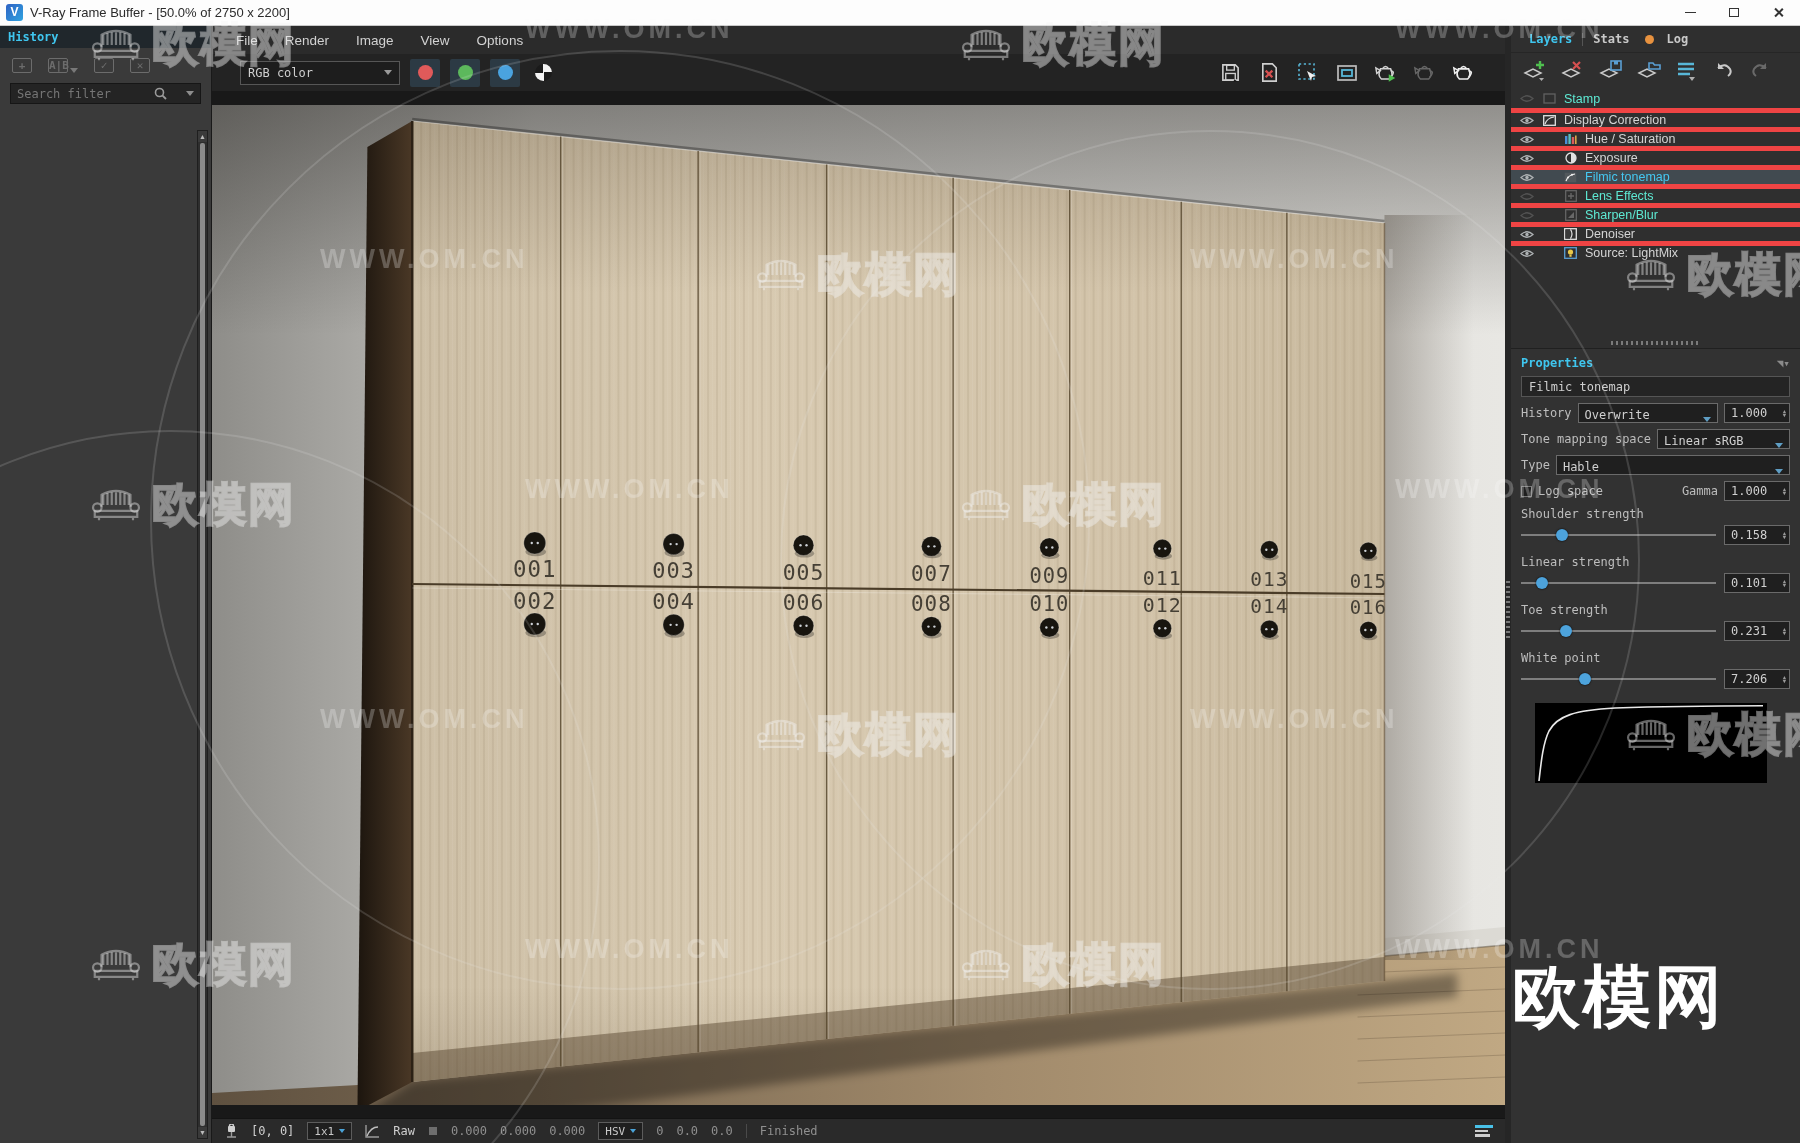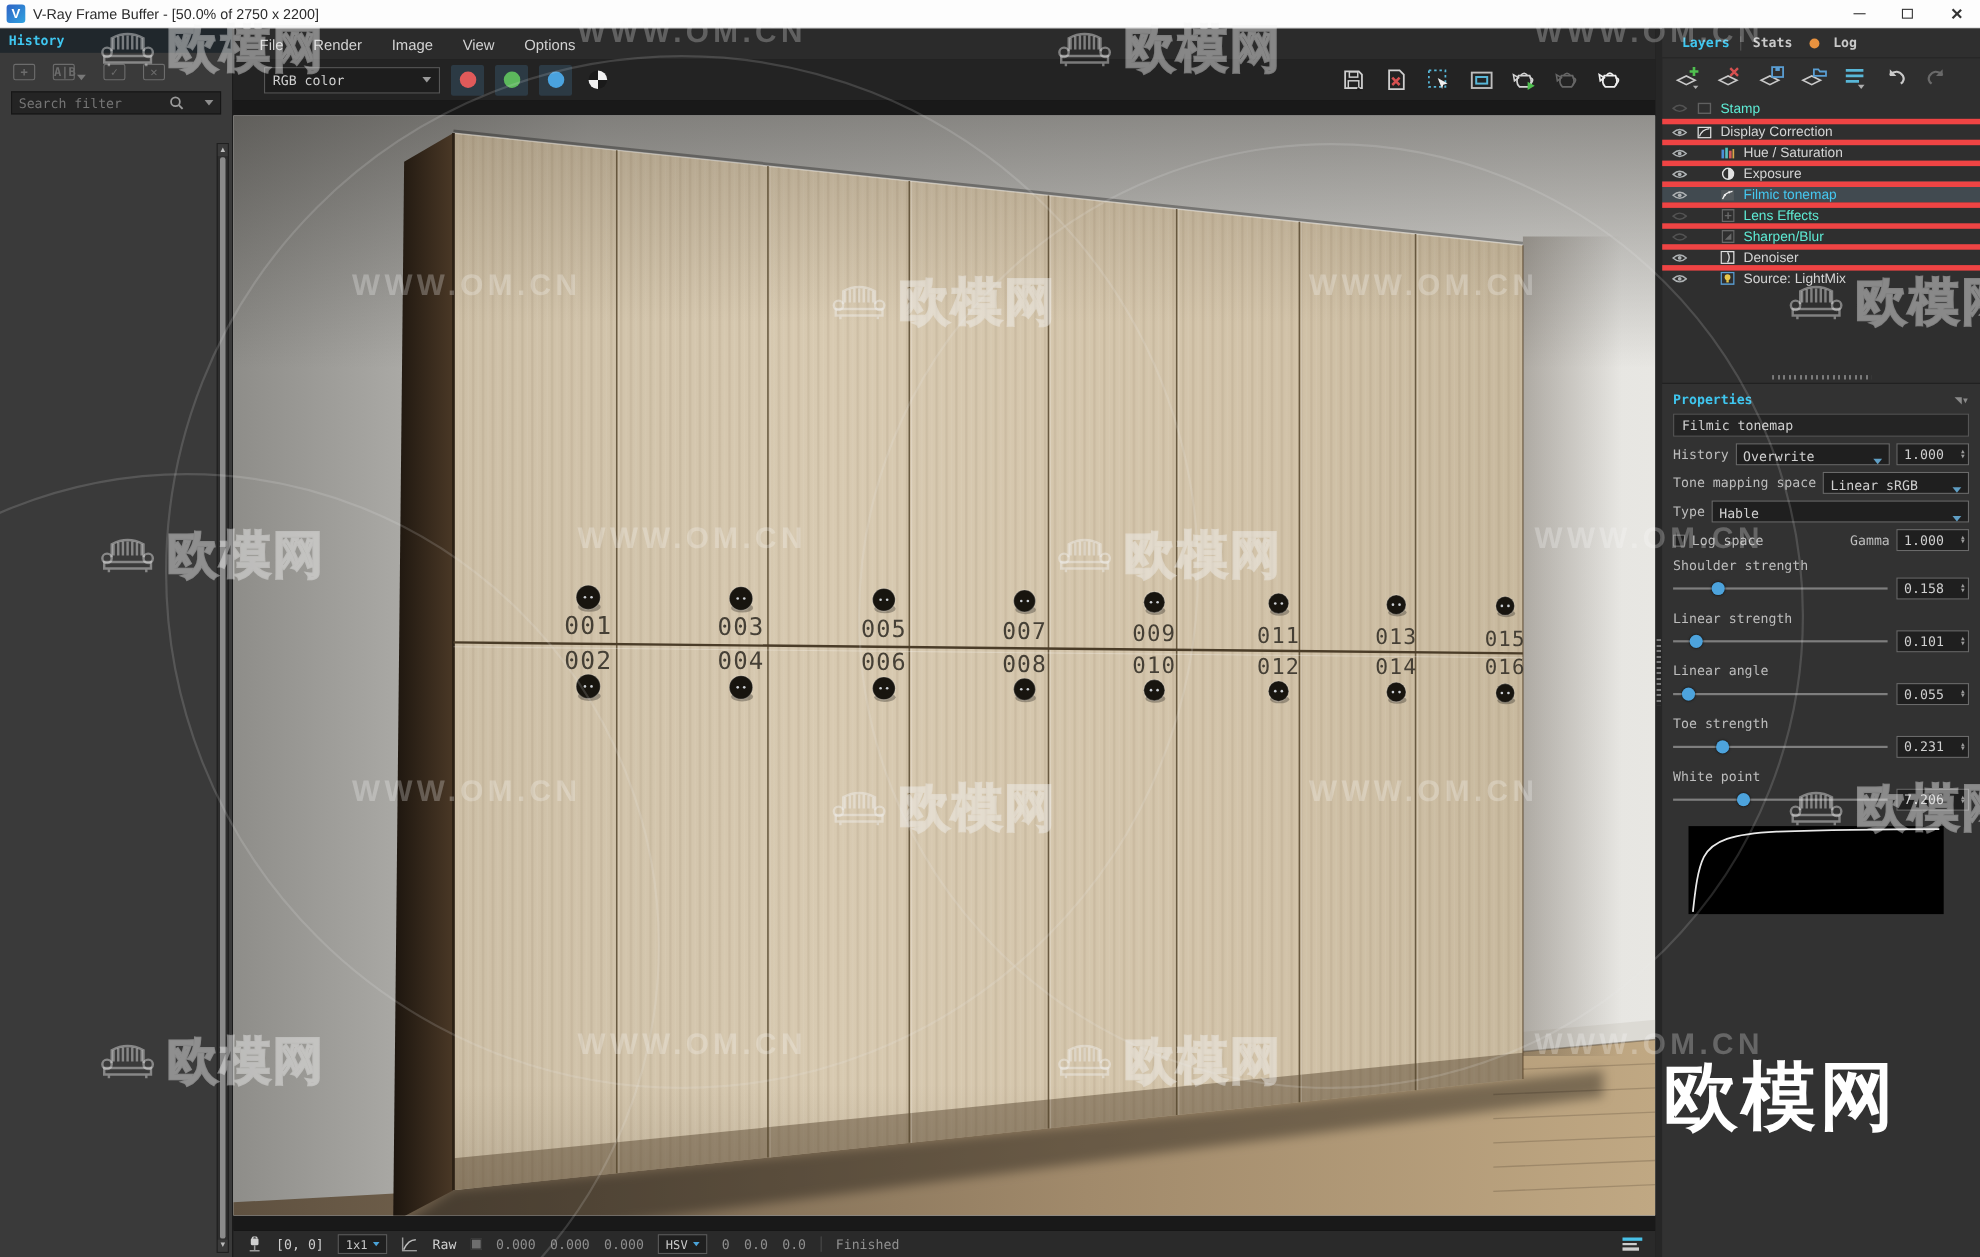--- a/index.html
+++ b/index.html
@@ -764,35 +764,20 @@
             <span class="spin">
               <span>0.101</span>
               <span class="spin-arrows">
                   <span>▲</span>
                   <span>▼</span>
                 </span>
             </span>
           </div>
         </div>
         <div class="slider-block">
-          <div class="slider-label">Linear angle</div>
-          <div class="slider-line">
-            <div class="track">
-                <span class="thumb" style="left: 7%;"></span>
-              </div>
-            <span class="spin">
-              <span>0.055</span>
-              <span class="spin-arrows">
-                  <span>▲</span>
-                  <span>▼</span>
-                </span>
-            </span>
-          </div>
-        </div>
-        <div class="slider-block">
           <div class="slider-label">Toe strength</div>
           <div class="slider-line">
             <div class="track">
                 <span class="thumb" style="left: 23%;"></span>
               </div>
             <span class="spin">
               <span>0.231</span>
               <span class="spin-arrows">
                   <span>▲</span>
                   <span>▼</span>

